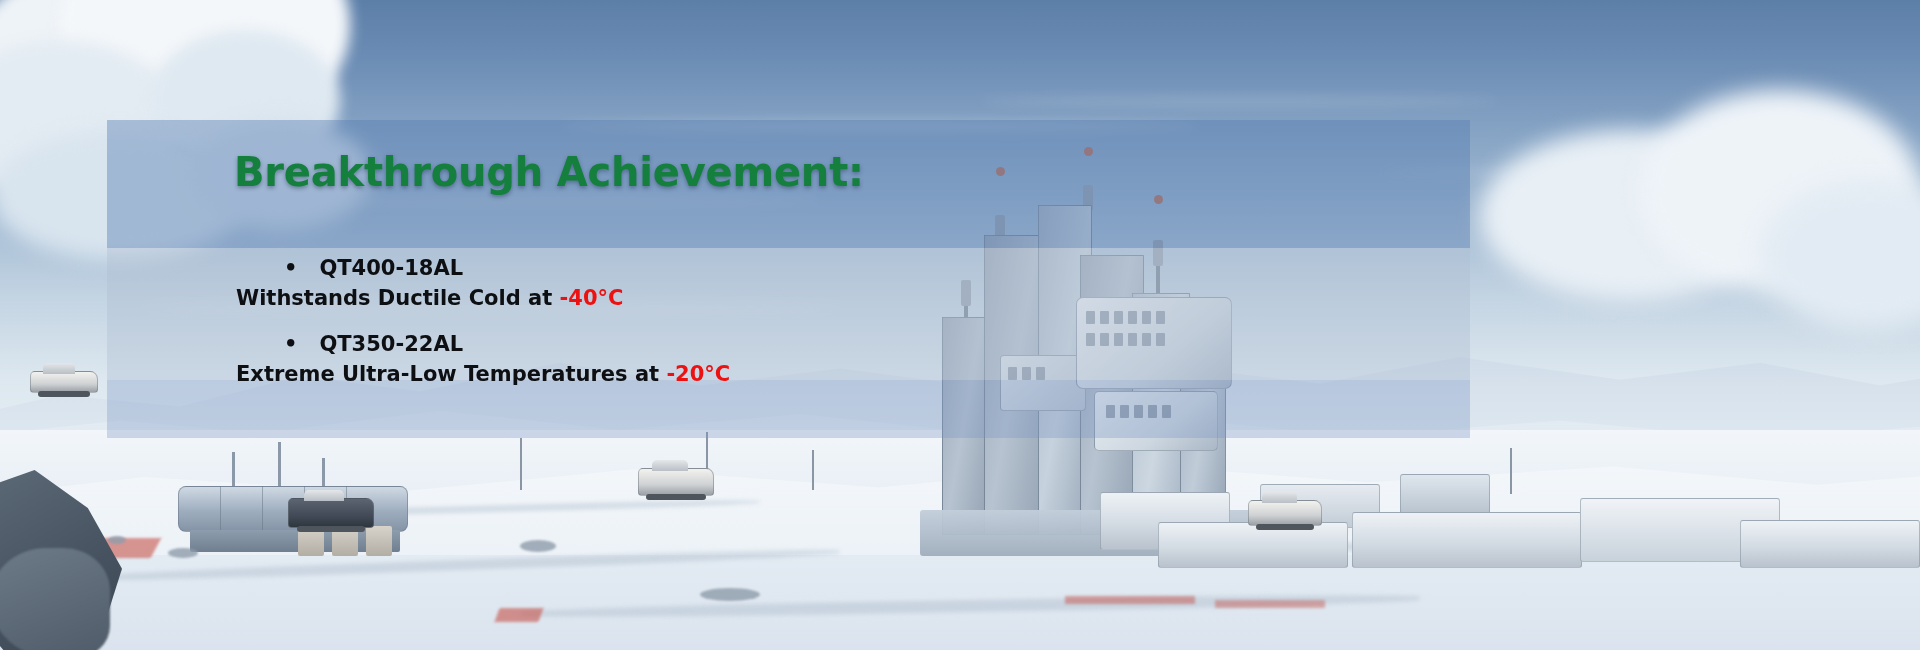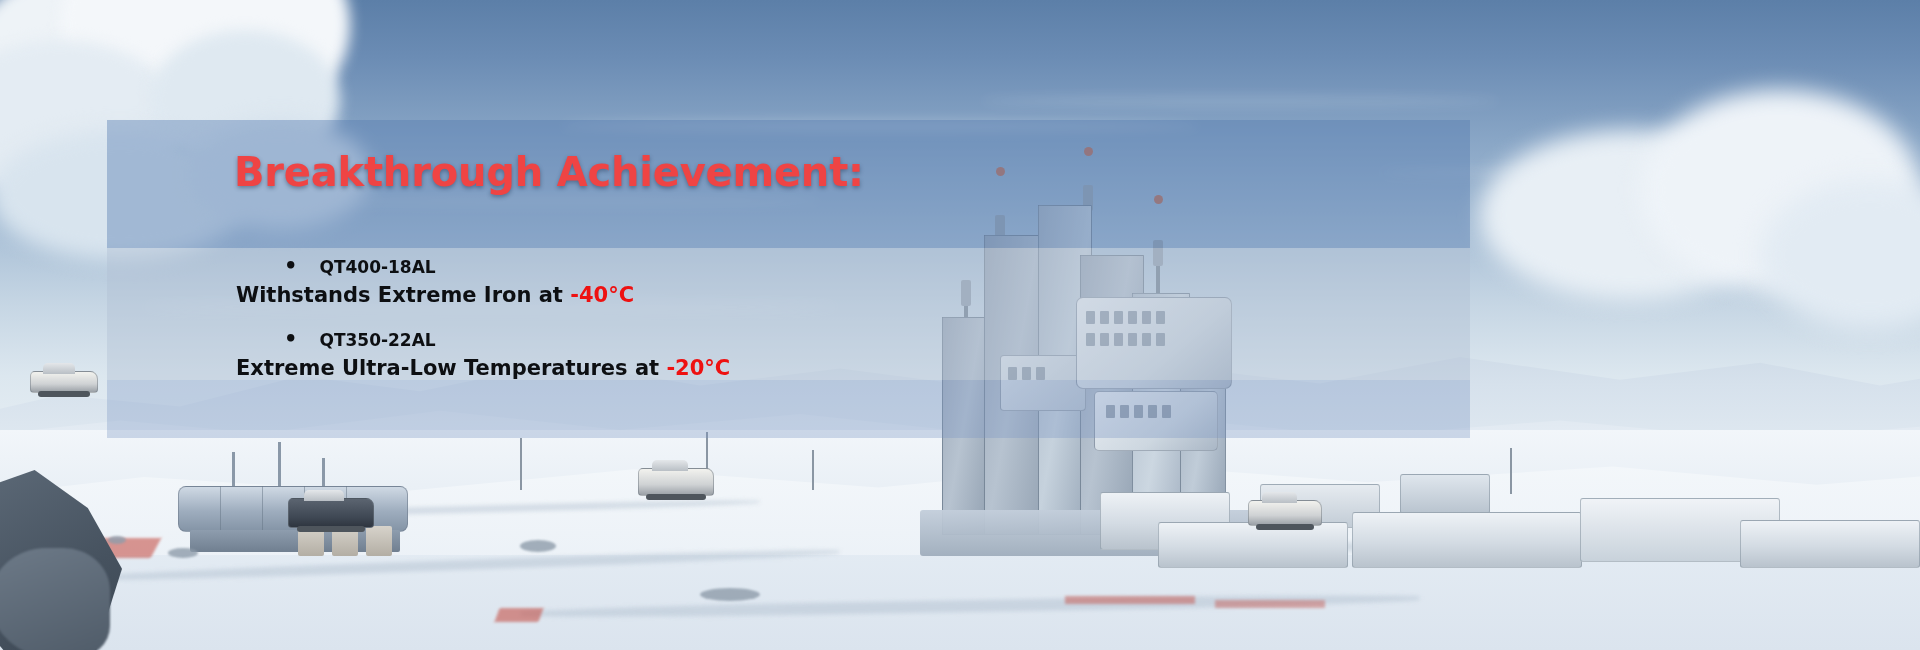--- a/index.html
+++ b/index.html
@@ -229,38 +229,38 @@
     background:rgba(176,190,209,0.40);
   }
   .panel-foot {
     position:absolute; left:107px; top:380px; width:1363px; height:58px;
     background:rgba(120,150,194,0.33);
   }
 
   
   .headline {
     position:absolute; left:234px; top:152px; width:1240px;
-    color:#ef4444; font-weight:bold; font-size:40px; line-height:1.0;
+    color:#15803d; font-weight:bold; font-size:40px; line-height:1.0;
     letter-spacing:-.2px;
     text-shadow:0 2px 4px rgba(30,50,80,.45);
     font-family:"DejaVu Sans","Liberation Sans",sans-serif;
   }
   .headline .l1 { display:block; }
   .headline .l2 { display:block; margin-top:4px; }
 
   .bullets { position:absolute; left:236px; top:256px; width:900px; }
   .bullet-block { margin-bottom:22px; }
   .bullet-line {
     display:flex; align-items:baseline; gap:22px;
     color:#0d0f12; font-weight:bold; font-size:21px;
     font-family:"DejaVu Sans","Liberation Sans",sans-serif;
     padding-left:48px;
   }
   .dot { font-size:21px; line-height:1; }
-  .grade { font-size:17px; }
+  .grade { font-size:21px; }
   .bullet-sub {
     color:#0d0f12; font-weight:bold; font-size:21px; margin-top:6px;
     font-family:"DejaVu Sans","Liberation Sans",sans-serif;
     white-space:nowrap;
   }
   .temp { color:#ee1111; }
 </style>
 </head>
 <body>
 
@@ -412,21 +412,21 @@
   </div>
 
   <div class="bullets">
 
     <div class="bullet-block">
       <div class="bullet-line">
         <span class="dot">•</span>
         <span class="grade">QT400-18AL</span>
       </div>
       <div class="bullet-sub">
-        <span>Withstands Extreme Iron at</span>
+        <span>Withstands Ductile Cold at</span>
         <span class="temp">-40°C</span>
       </div>
     </div>
 
     <div class="bullet-block">
       <div class="bullet-line">
         <span class="dot">•</span>
         <span class="grade">QT350-22AL</span>
       </div>
       <div class="bullet-sub">

